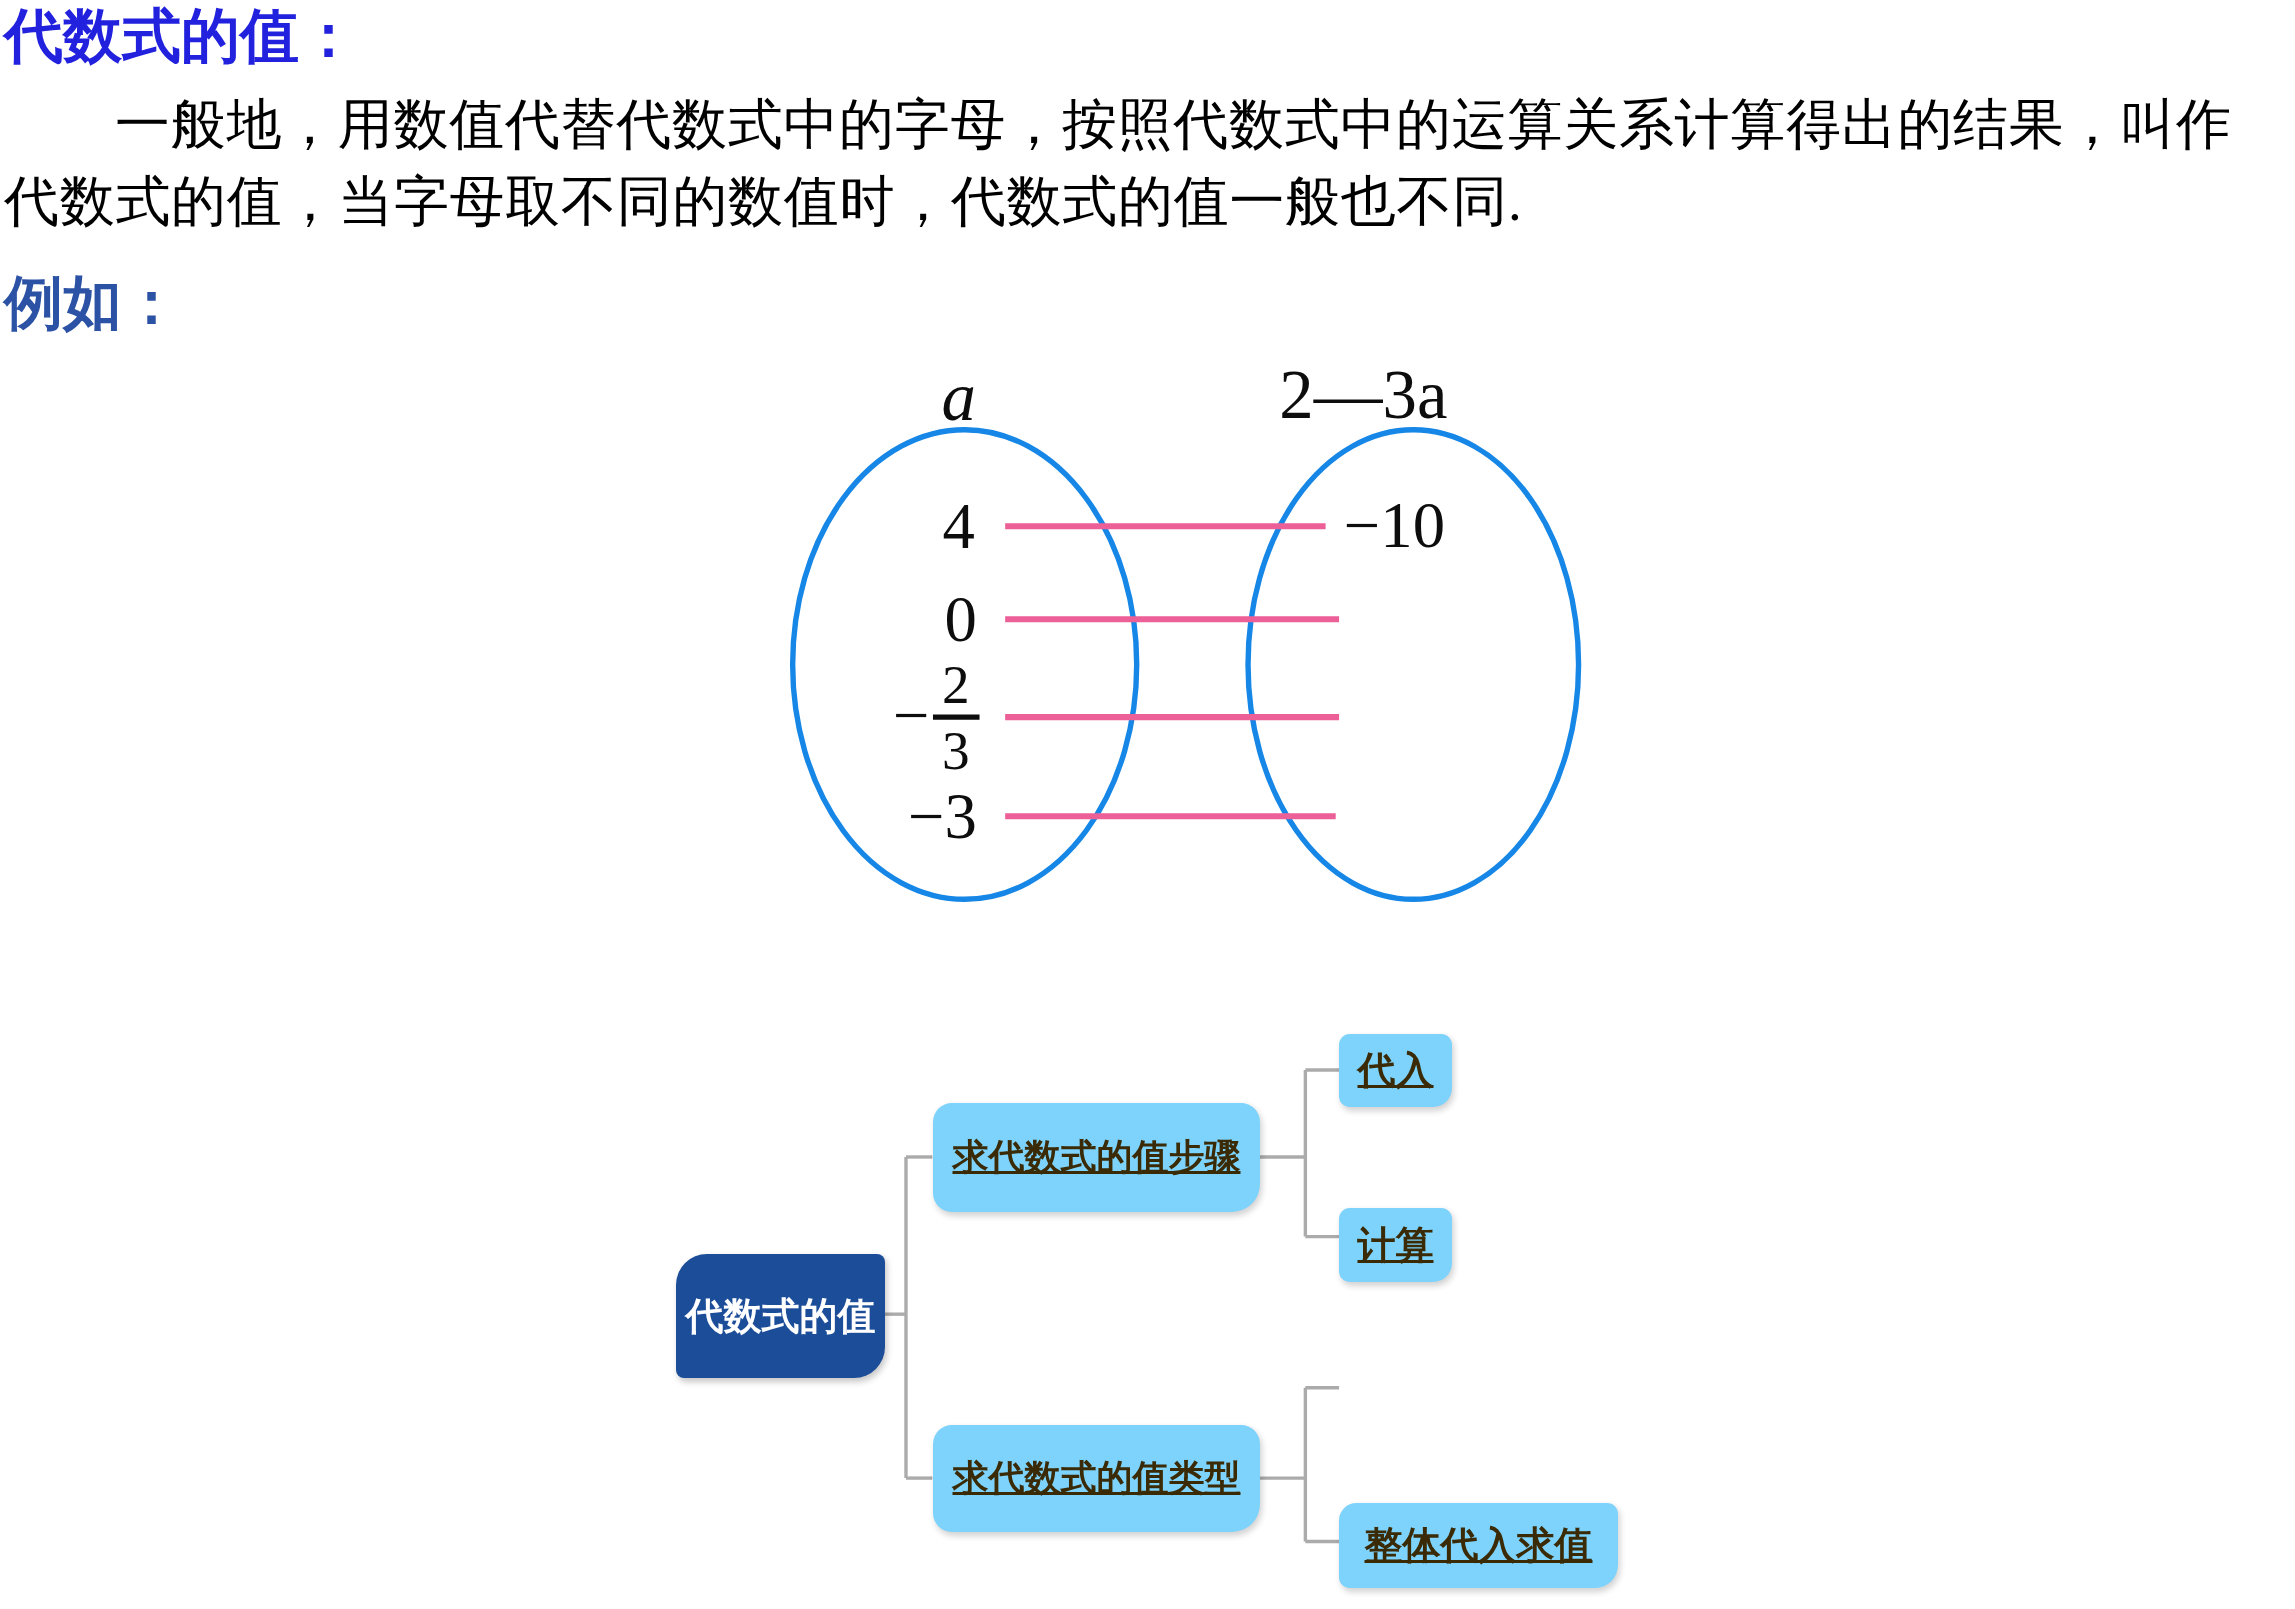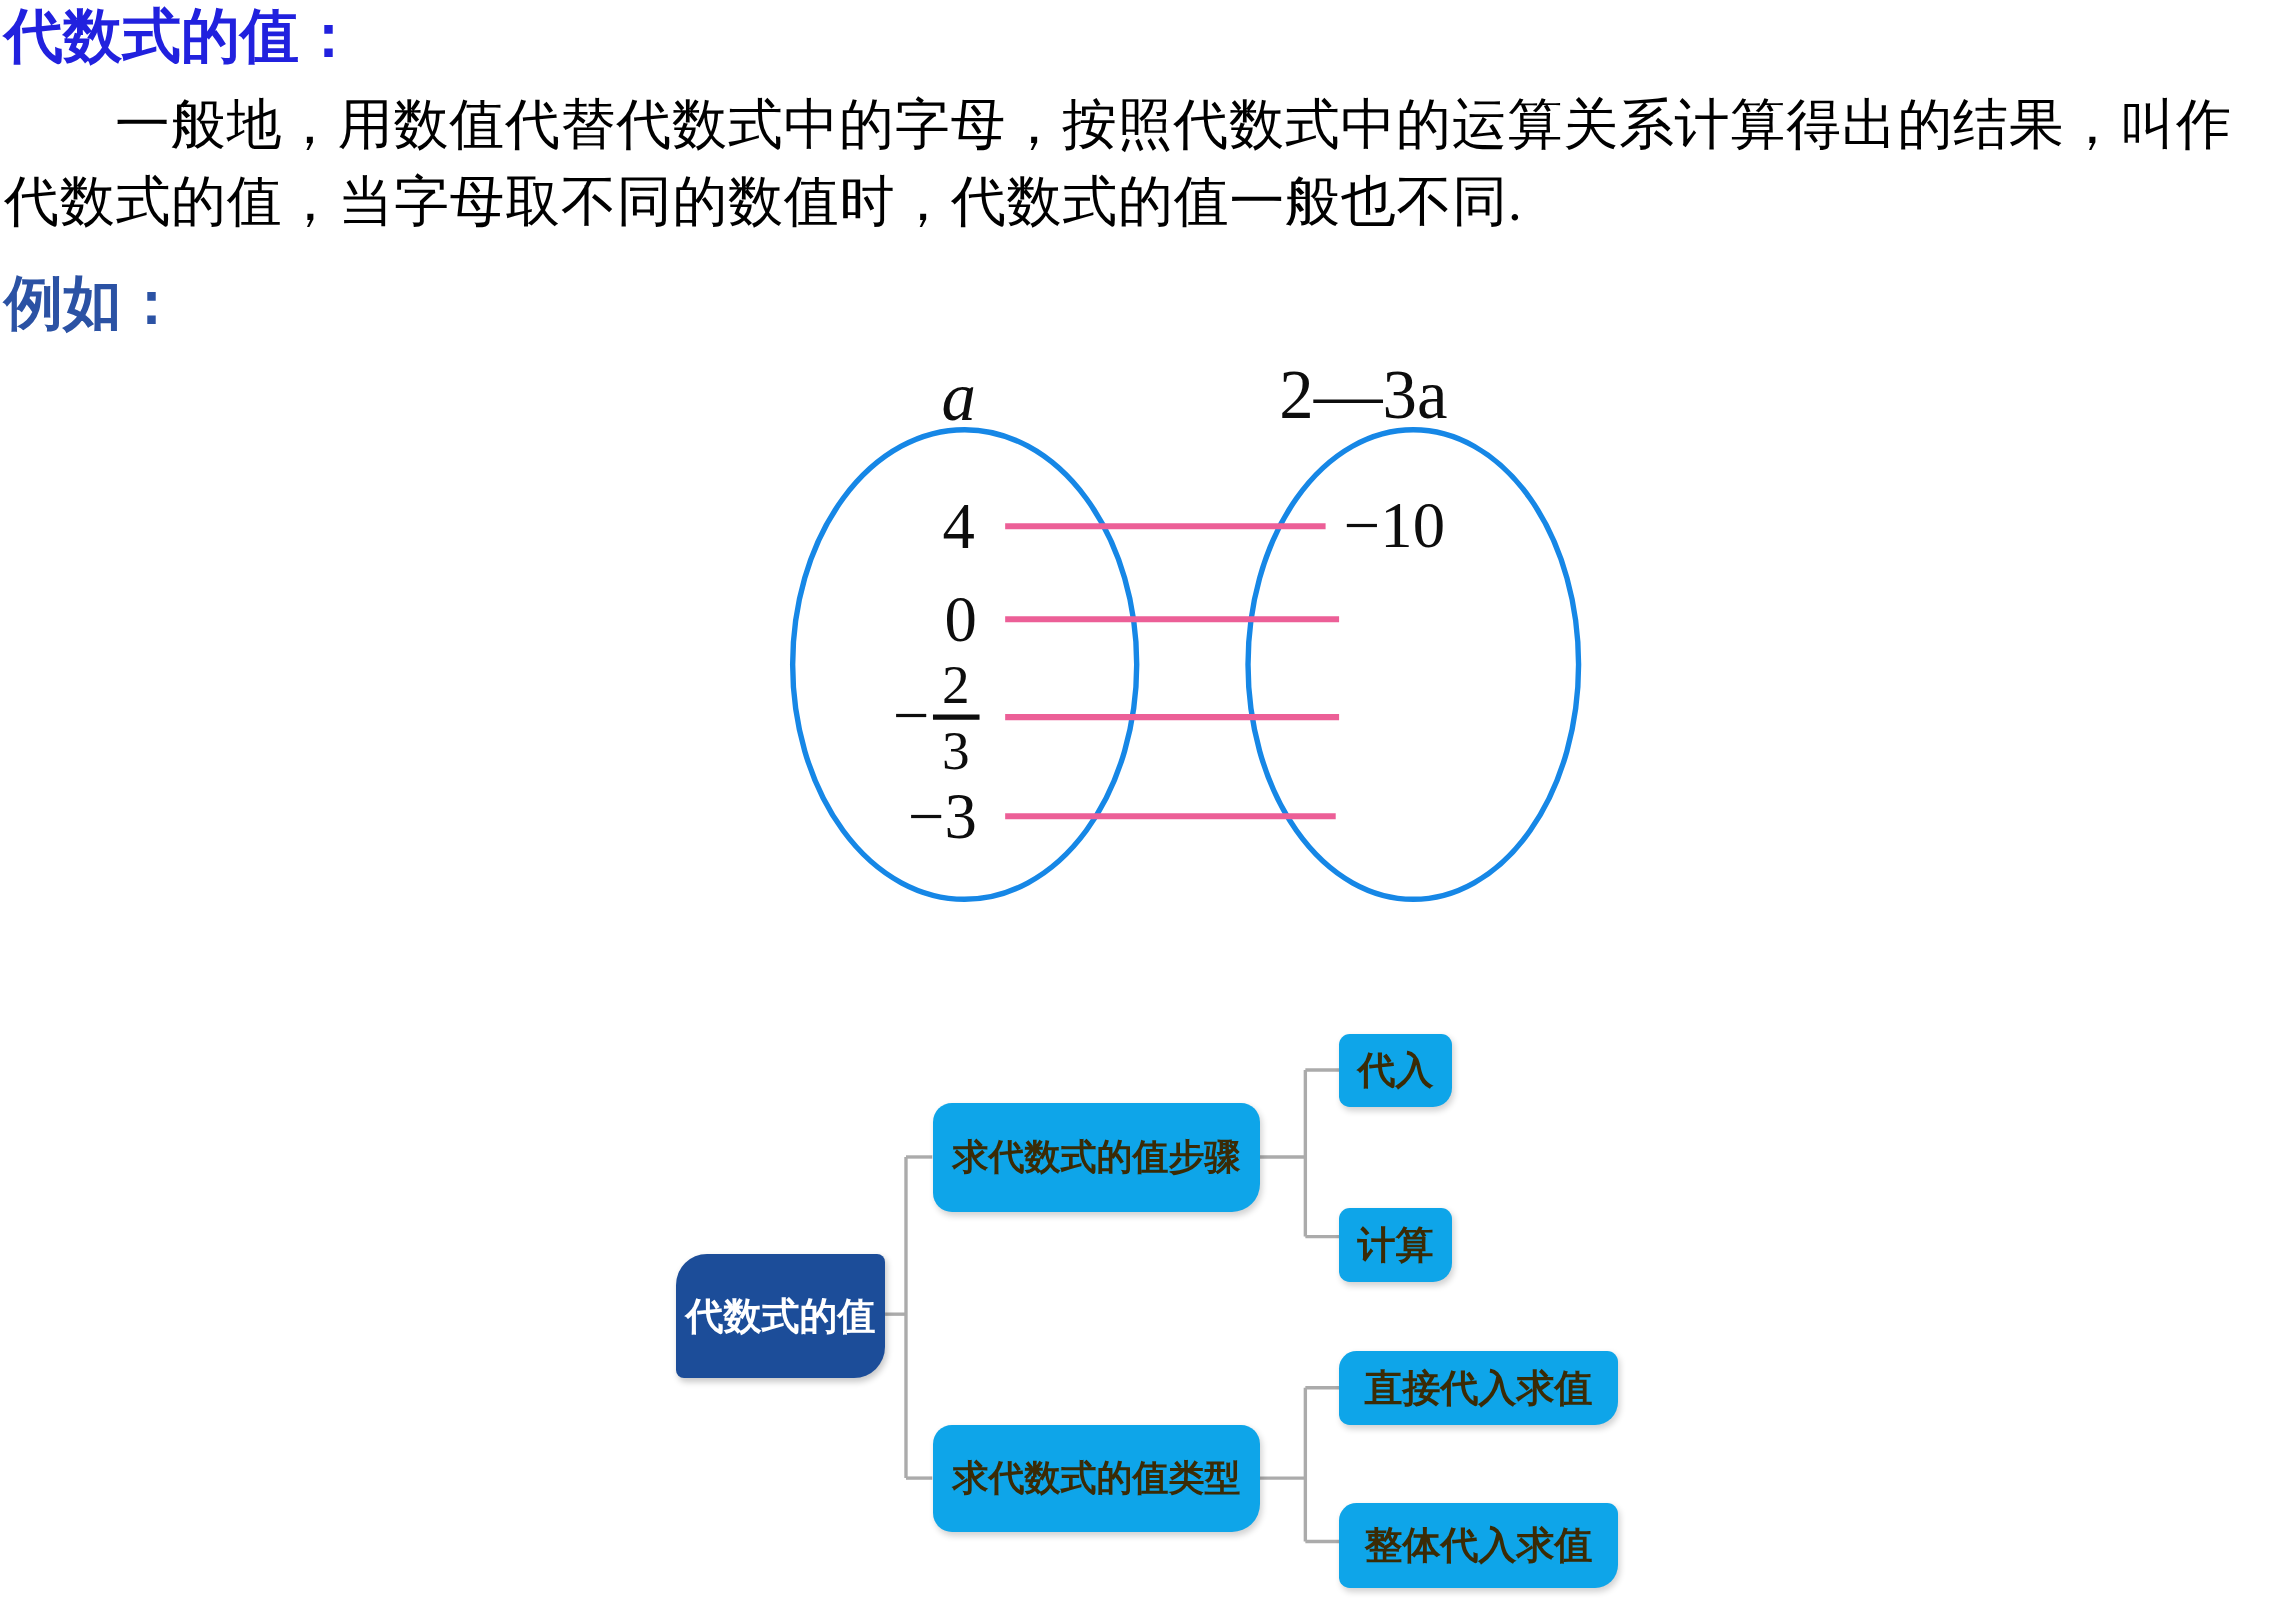--- a/index.html
+++ b/index.html
@@ -68,23 +68,24 @@
   }
   .node-root{
     left:676px; top:1254px; width:209px; height:124px;
     background:#1C4D99;
     color:#FFFFFF;
     font-size:38px;
     border-radius:31px 8px 31px 8px;
     box-shadow:2px 3.4px 6px rgba(0,0,0,0.22);
   }
   .node-yellow{
-    background:#0ea5e9;
+    background:#7dd3fc;
     color:#3A2B06;
     box-shadow:2px 3.4px 6px rgba(0,0,0,0.18);
+    text-decoration:underline;
   }
   .node-branch1{left:933px; top:1103px; width:327px; height:109px; font-size:36px; border-radius:19px 19px 28px 19px;}
   .node-branch2{left:933px; top:1425px; width:327px; height:107px; font-size:36px; border-radius:19px 19px 28px 19px;}
   .node-leaf-s1{left:1339px; top:1034px; width:113px; height:73px; font-size:38px; border-radius:10.8px 10.8px 19px 10.8px;}
   .node-leaf-s2{left:1339px; top:1200px; width:113px; height:74px; font-size:38px; border-radius:10.8px 10.8px 19px 10.8px;margin-top:8px;}
   .node-leaf-b1{left:1339px; top:1351px; width:279px; height:74px; font-size:38px; border-radius:17.5px 10.8px 23px 10.8px;}
   .node-leaf-b2{left:1339px; top:1503px; width:279px; height:85px; font-size:38px; border-radius:17.5px 10.8px 23px 10.8px;}
 </style>
 </head>
 <body>
@@ -151,21 +152,18 @@
   <div class="abs node node-yellow node-leaf-s1">
     <span>代入</span>
   </div>
   <div class="abs node node-yellow node-leaf-s2">
     <span>计算</span>
   </div>
 
   <div class="abs node node-yellow node-branch2">
     <span>求代数式的值类型</span>
   </div>
-  <div class="abs node node-yellow node-leaf-b1">
-    <span>直接代入求值</span>
-  </div>
   <div class="abs node node-yellow node-leaf-b2">
     <span>整体代入求值</span>
   </div>
 
 </div>
 
 
 </body></html>

